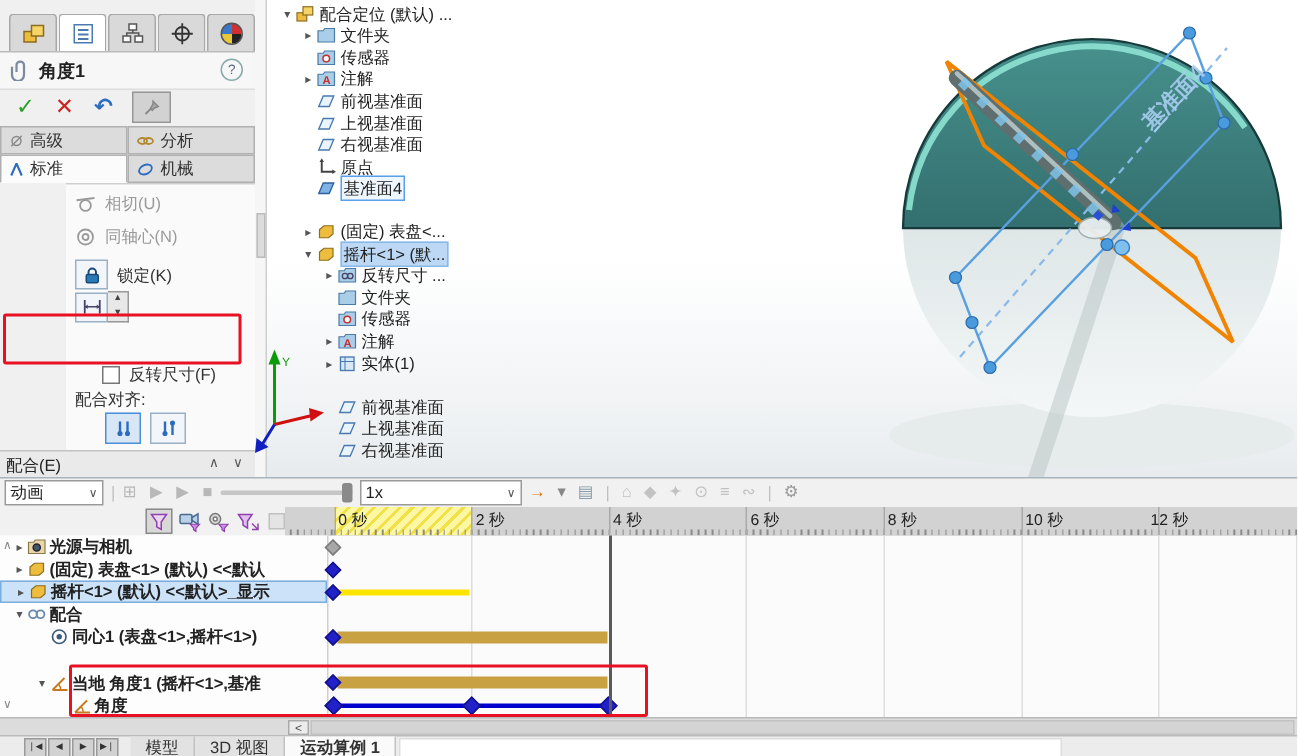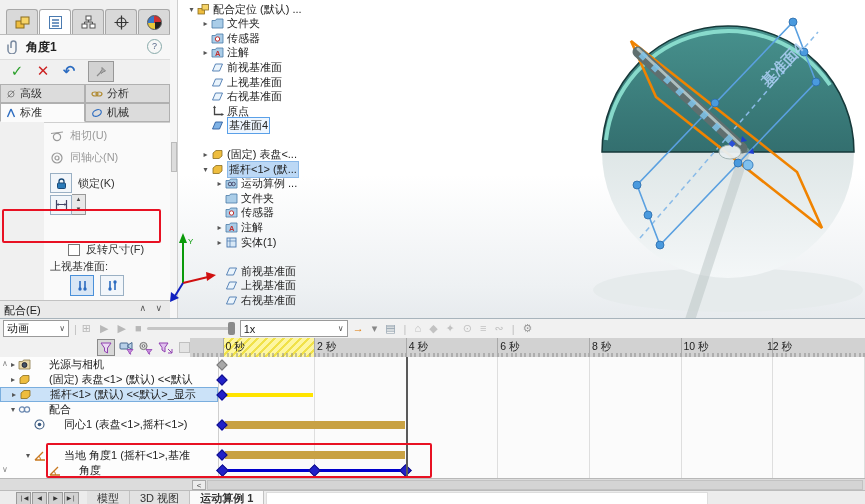--- a/index.html
+++ b/index.html
@@ -76,21 +76,21 @@
   #ruler #ticks{position:absolute;left:0;bottom:0;height:4px;width:675px;
       background:repeating-linear-gradient(90deg,#8a8a8a 0 1px,transparent 1px 4.58px);background-position:32.5px 0;}
   #mm-rows{position:absolute;left:0;top:38px;width:865px;height:121px;background:#fbfbfb;}
   #mm-tree-bg{position:absolute;left:0;top:0;width:218px;height:121px;background:#fdfdfd;border-right:1px solid #cfcfcf;}
   .grid{position:absolute;top:0;width:1px;height:121px;background:#dedede;}
   #timebar{position:absolute;top:0;width:2px;height:121px;background:#5a5a5a;z-index:6;}
   .mm-row{position:absolute;left:0;width:865px;height:15.1px;}
   .mm-left{position:absolute;left:0;top:0;width:218px;height:15.1px;display:flex;align-items:center;white-space:nowrap;overflow:hidden;box-sizing:border-box;}
   .mm-left.hil{background:#cbe2f8;border:1px solid #7aaede;}
   .mm-left .arrow{width:10px;font-size:8px;color:#555;text-align:center;}
-  .mm-left .lbl{margin-left:18px;color:#222;}
+  .mm-left .lbl{margin-left:2px;color:#222;font-weight:bold;}
   .bar{position:absolute;z-index:3;}
   .key{position:absolute;width:8px;height:8px;background:#2121c8;transform:rotate(45deg);top:3.5px;z-index:5;border:1px solid #11118a;box-sizing:border-box;}
   .key.gray{background:#a8a8a8;border-color:#7a7a7a;}
   .key.big{width:9px;height:9px;top:3px;}
   .kline{position:absolute;height:3.5px;top:6px;background:#0000cc;z-index:4;}
   .scroll-ud{position:absolute;left:2px;font-size:8px;color:#888;z-index:7;}
   #mm-hscroll{position:absolute;left:0;top:159px;width:865px;height:12px;background:#dcdcdc;border-top:1px solid #b8b8b8;}
   #mm-hscroll .btn{position:absolute;left:192px;top:1px;width:14px;height:10px;background:#ececec;border:1px solid #aaa;
       font-size:8px;line-height:9px;text-align:center;color:#444;box-sizing:border-box;}
   #mm-hscroll .track{position:absolute;left:207px;top:1px;width:656px;height:10px;background:#d4d4d4;border:1px solid #c2c2c2;box-sizing:border-box;}
@@ -227,21 +227,21 @@
         <span class="spin" style="margin-left:-6px">
             <span>▲</span>
             <span>▼</span>
           </span>
       </div>
       <div class="mitem" style="top:119px;left:24px">
         <span class="chk"></span>
         <span>反转尺寸(F)</span>
       </div>
       <div class="mitem" style="top:136px">
-        <span>上视基准面:</span>
+        <span>配合对齐:</span>
       </div>
       <div class="mitem" style="top:152px;left:26px">
         <span class="alignbtn pressed">
           <svg width="13" height="13" viewBox="0 0 13 13">
               <path d="M4 2 V9 M9 2 V9" stroke="#2b6bc0" stroke-width="1.6"></path>
               <circle cx="4" cy="10" r="1.7" fill="#2b6bc0"></circle>
               <circle cx="9" cy="10" r="1.7" fill="#2b6bc0"></circle>
             </svg>
         </span>
         <span class="alignbtn">
@@ -429,21 +429,21 @@
       <div class="ft-row" style="top: 174.6px;">
         <span class="sp" style="width: 34px;"></span>
         <span class="arrow">▸</span>
         <span class="ticon">
           <svg viewBox="0 0 13 13" width="13" height="13">
             <path d="M1 3.5 h3.5 l1 -1.5 h6.5 v9 h-11 z" fill="#aacde8" stroke="#4a7aa6" stroke-width="0.8"></path>
             <circle cx="5" cy="7" r="1.8" fill="none" stroke="#446" stroke-width="0.9"></circle>
             <circle cx="8.5" cy="7" r="1.8" fill="none" stroke="#446" stroke-width="0.9"></circle>
           </svg>
         </span>
-        <span class="lbl">运动算例 ...</span>
+        <span class="lbl">反转尺寸 ...</span>
       </div>
       <div class="ft-row" style="top: 189.15px;">
         <span class="sp" style="width: 34px;"></span>
         <span class="arrow"></span>
         <span class="ticon">
           <svg viewBox="0 0 13 13" width="13" height="13">
             <path d="M1 3.5 h3.5 l1 -1.5 h6.5 v9 h-11 z" fill="#aacde8" stroke="#4a7aa6" stroke-width="0.8"></path>
           </svg>
         </span>
         <span class="lbl">文件夹</span>

